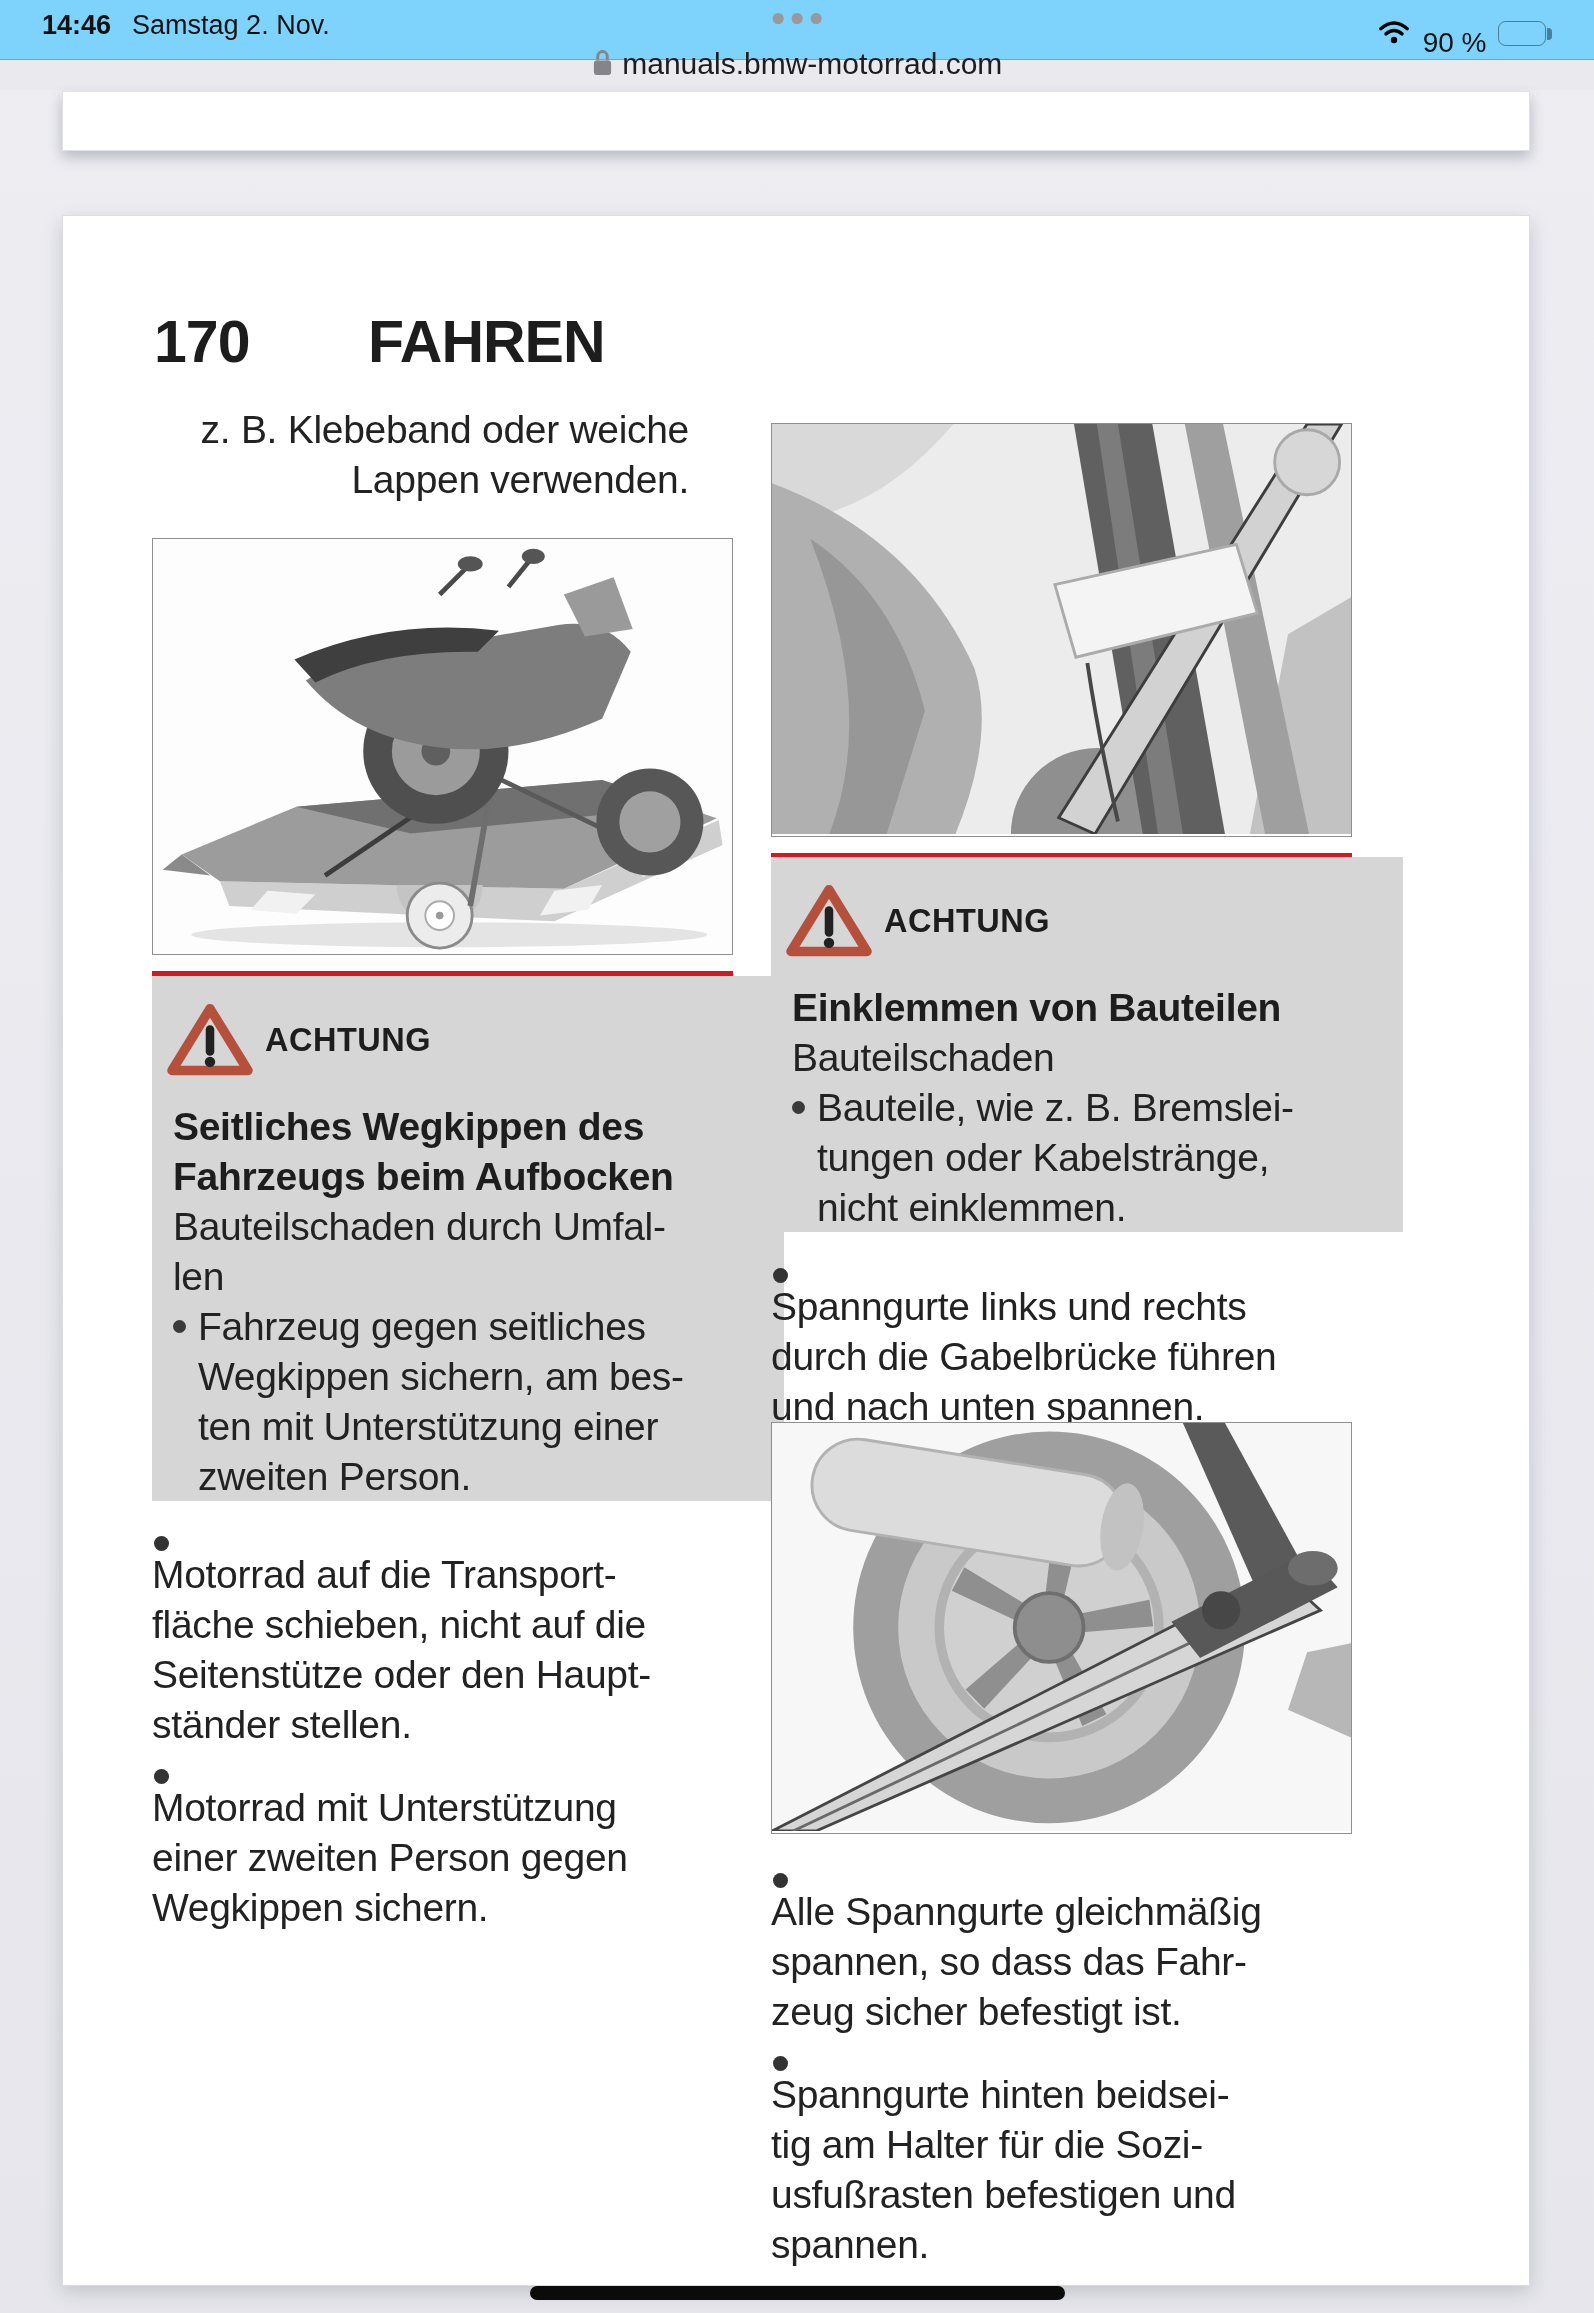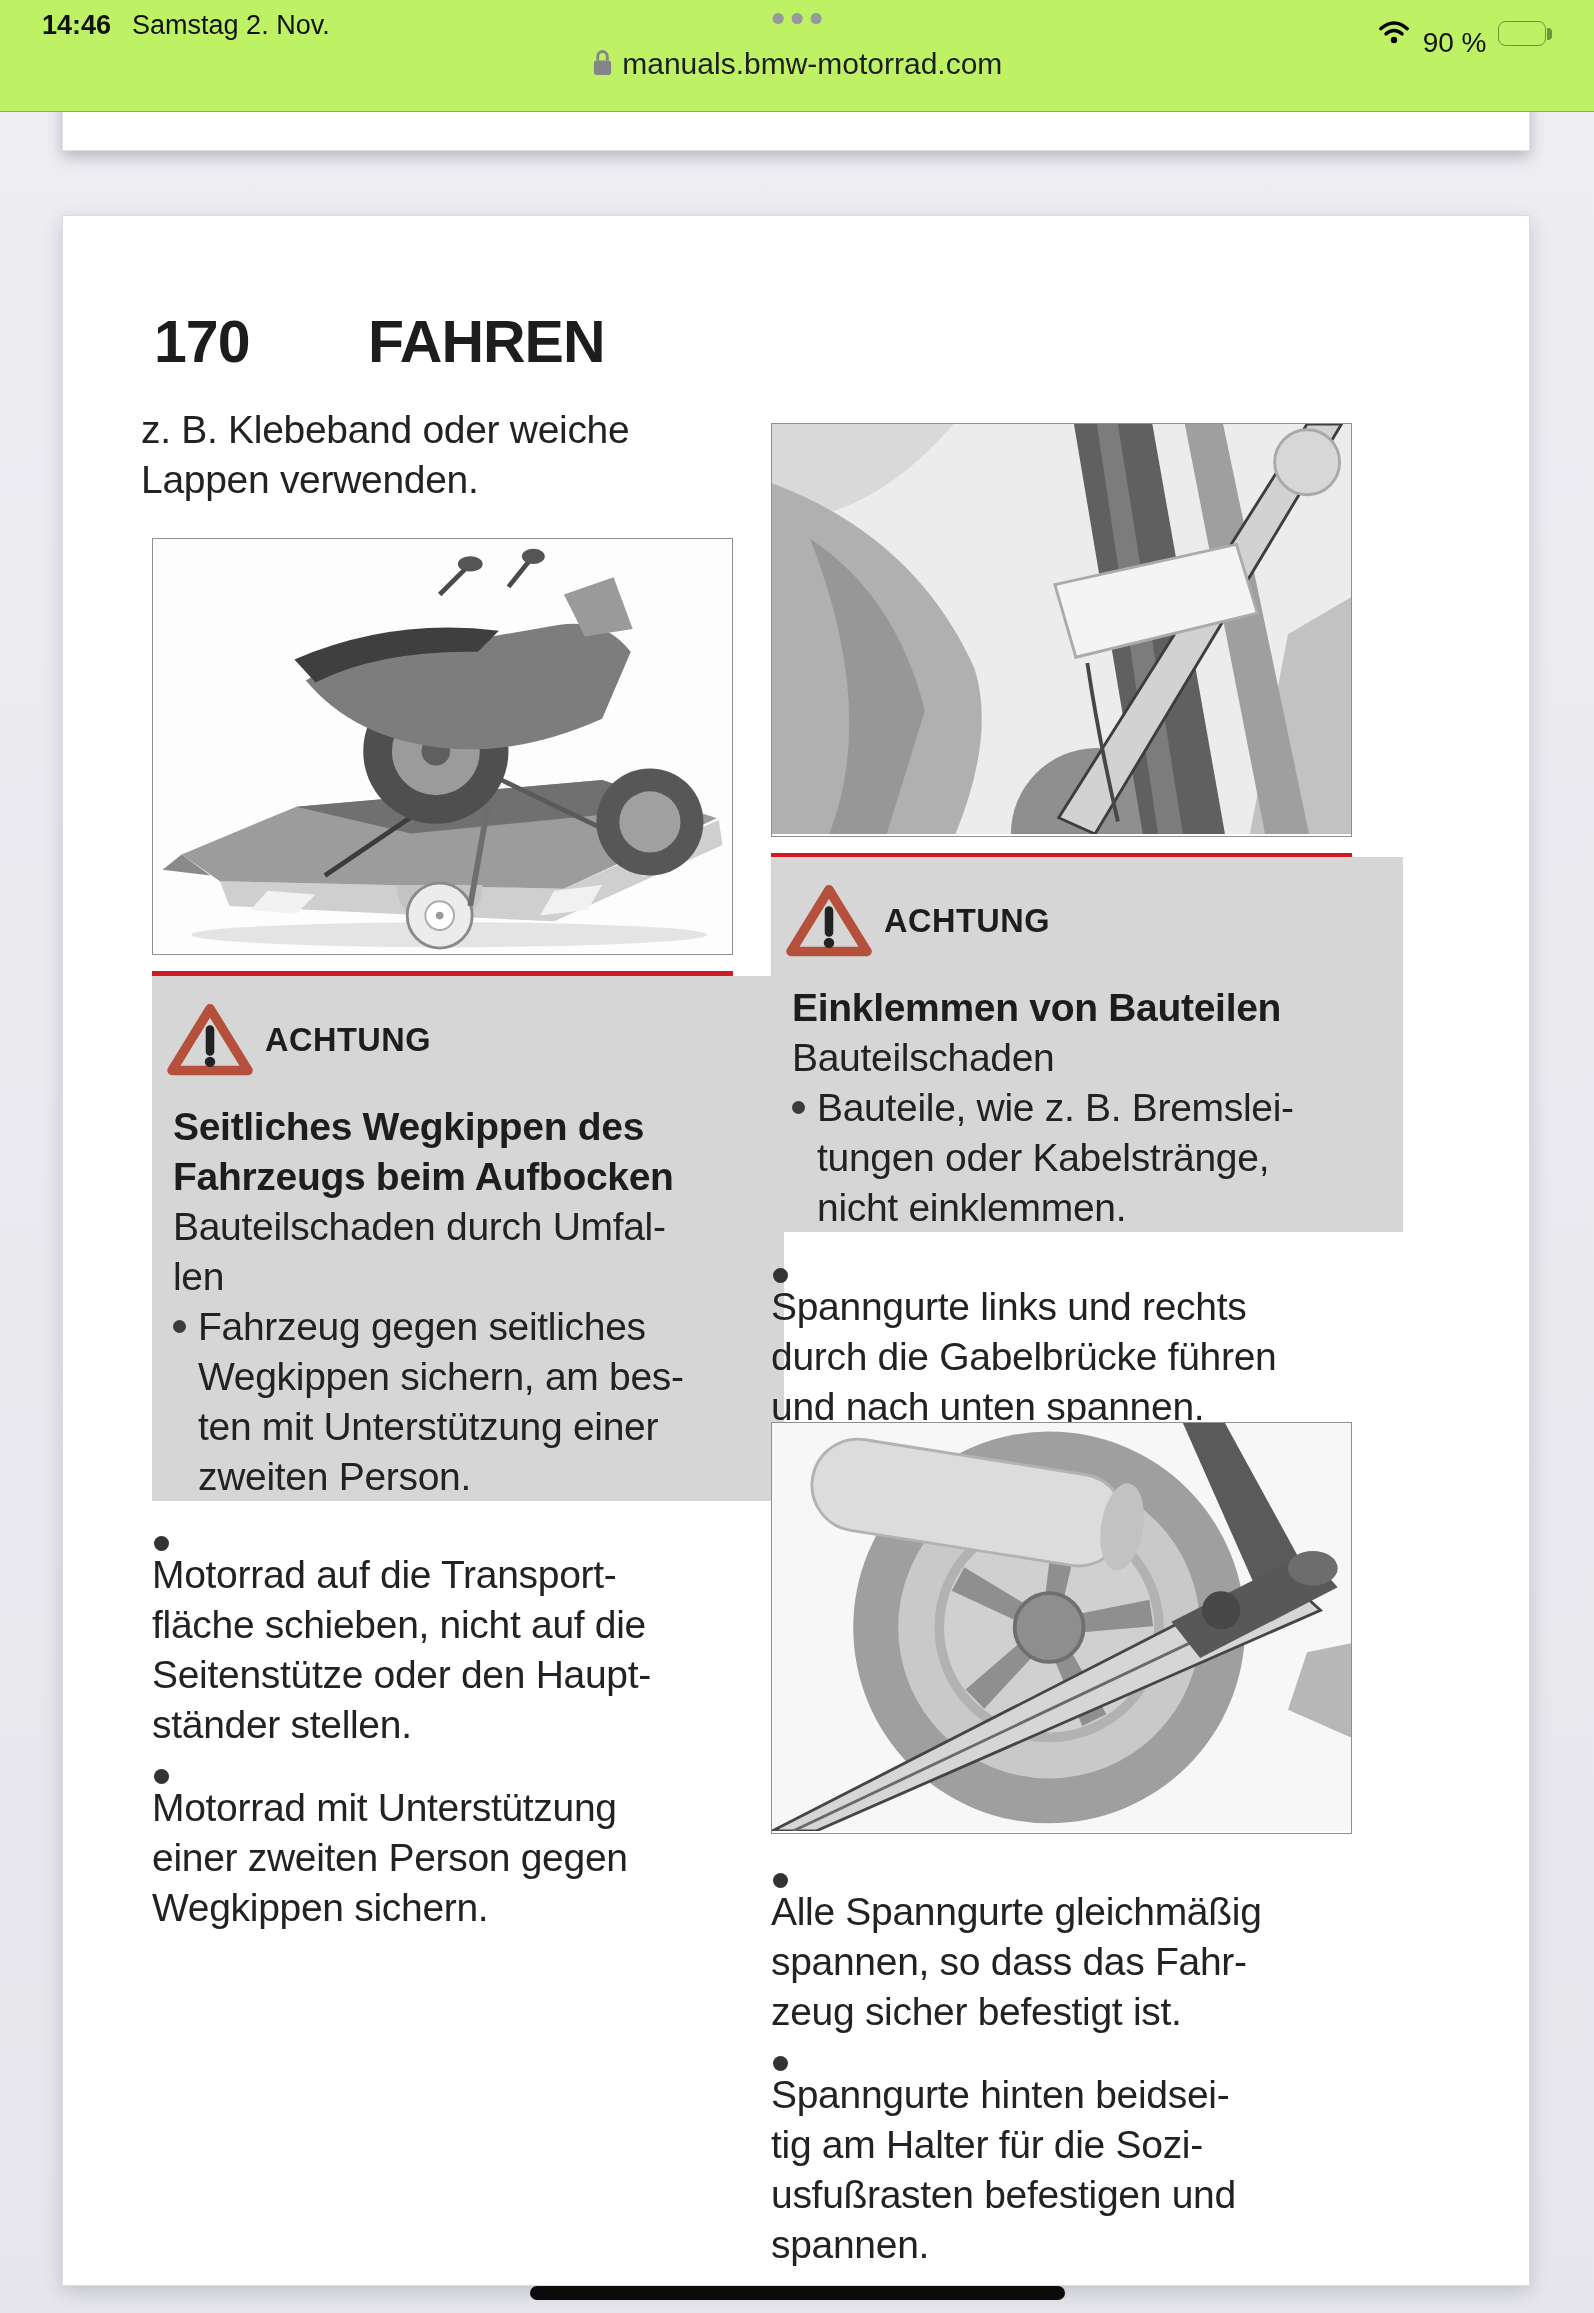--- a/index.html
+++ b/index.html
@@ -1,21 +1,21 @@
 <!DOCTYPE html>
 <html><head>
 <meta charset="utf-8">
 <style>
   * { margin:0; padding:0; box-sizing:border-box; }
   html,body { width:1594px; height:2313px; overflow:hidden; }
   body { font-family:"Liberation Sans", sans-serif; background:#e9e9ee; position:relative; }
 
   
-  .chrome { position:absolute; left:0; top:0; width:1594px; height:112px;
-            background:#bef264; border-bottom:1.9px solid #9a9a9e; z-index:30; }
+  .chrome { position:absolute; left:0; top:0; width:1594px; height:60px;
+            background:#7dd3fc; border-bottom:1.9px solid #9a9a9e; z-index:30; }
   .statusbar { position:absolute; left:0; top:0; width:100%; height:32.5px; }
   .status-left { position:absolute; left:42px; top:9.6px; font-size:27px; color:#111;
                  display:flex; gap:21px; }
   .status-time { font-weight:600; }
   .tab-dots { position:absolute; left:50%; top:13.4px; transform:translateX(-50%);
               display:flex; gap:8.6px; }
   .tab-dots i { width:10.5px; height:10.5px; border-radius:50%; background:#98989d; display:block; }
   .status-right { position:absolute; right:48px; top:7.6px; display:flex; align-items:center; gap:11.5px; }
   .battery-pct { font-size:28px; color:#111;margin-top:19px; }
   .battery { width:48px; height:25px; border:1.9px solid rgba(0,0,0,.4); border-radius:7.6px;
@@ -42,21 +42,21 @@
 
   
   .pagenum { position:absolute; left:91px; top:92px; font-size:59px; font-weight:700;
              letter-spacing:-1px; color:#1d1d1d; }
   .chapter { position:absolute; left:305px; top:92px; font-size:59px; font-weight:700;
              letter-spacing:-1px; color:#1d1d1d; }
 
   .ml { white-space:pre-line; }
   .body-text { font-size:39px; line-height:50px; color:#222; letter-spacing:-0.3px; }
 
-  .intro { position:absolute; left:78px; top:189px; width:535px; }
+  .intro { position:absolute; left:91px; top:189px; width:535px;text-align:right; }
 
   .figure { position:absolute; width:581px; border:1.9px solid #8f8f8f; background:#fff; overflow:hidden; }
   .figure svg { display:block; }
   .fig1 { left:89px; top:322px; height:417px; }
   .fig2 { left:708px; top:207px; height:414px; }
   .fig3 { left:708px; top:1206px; height:412px; }
 
   .redline { position:absolute; width:581px; height:4.8px; background:#cf1b24; }
   .redline.l { left:89px; top:755px; }
   .redline.r { left:708px; top:637px; }

